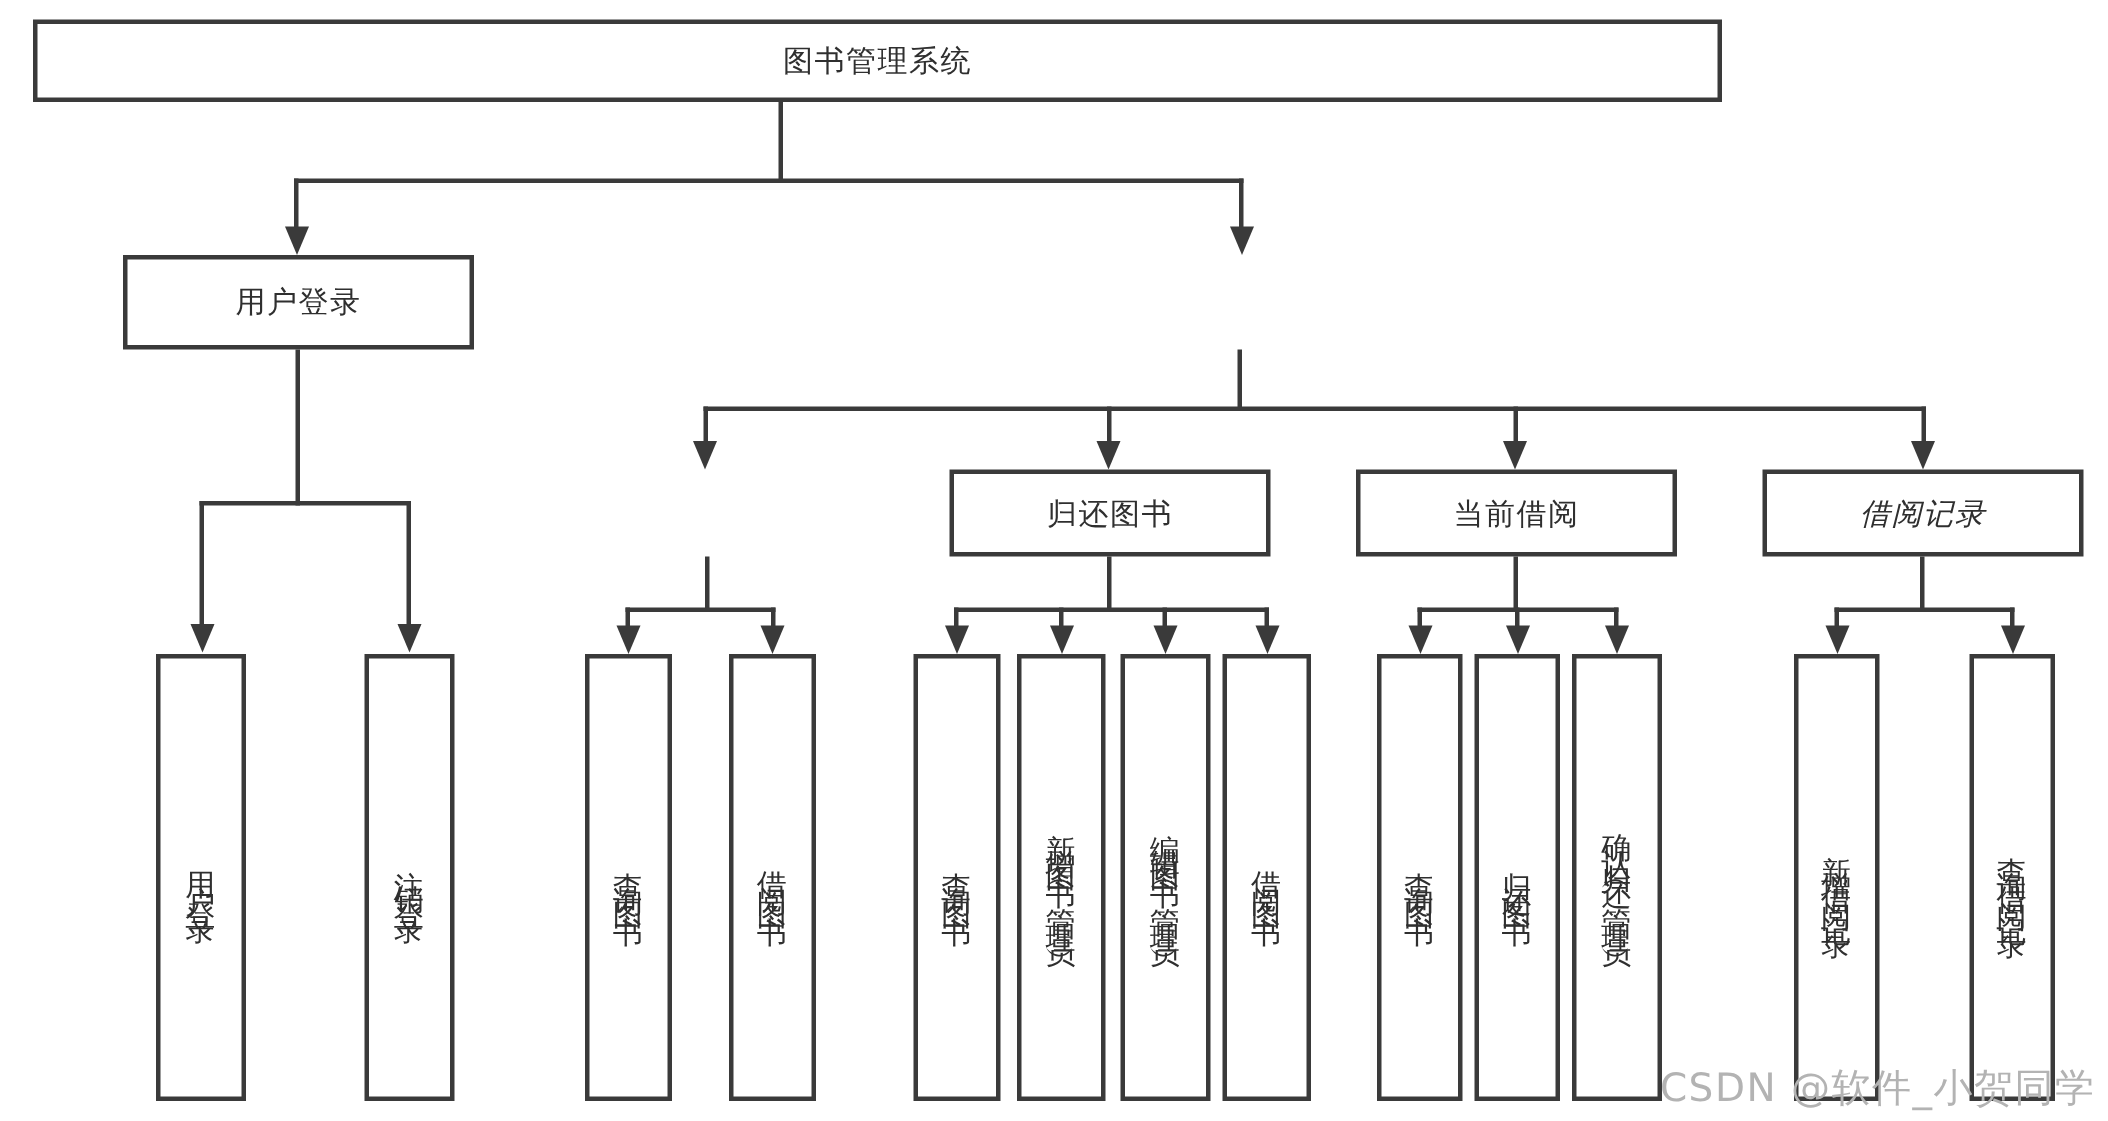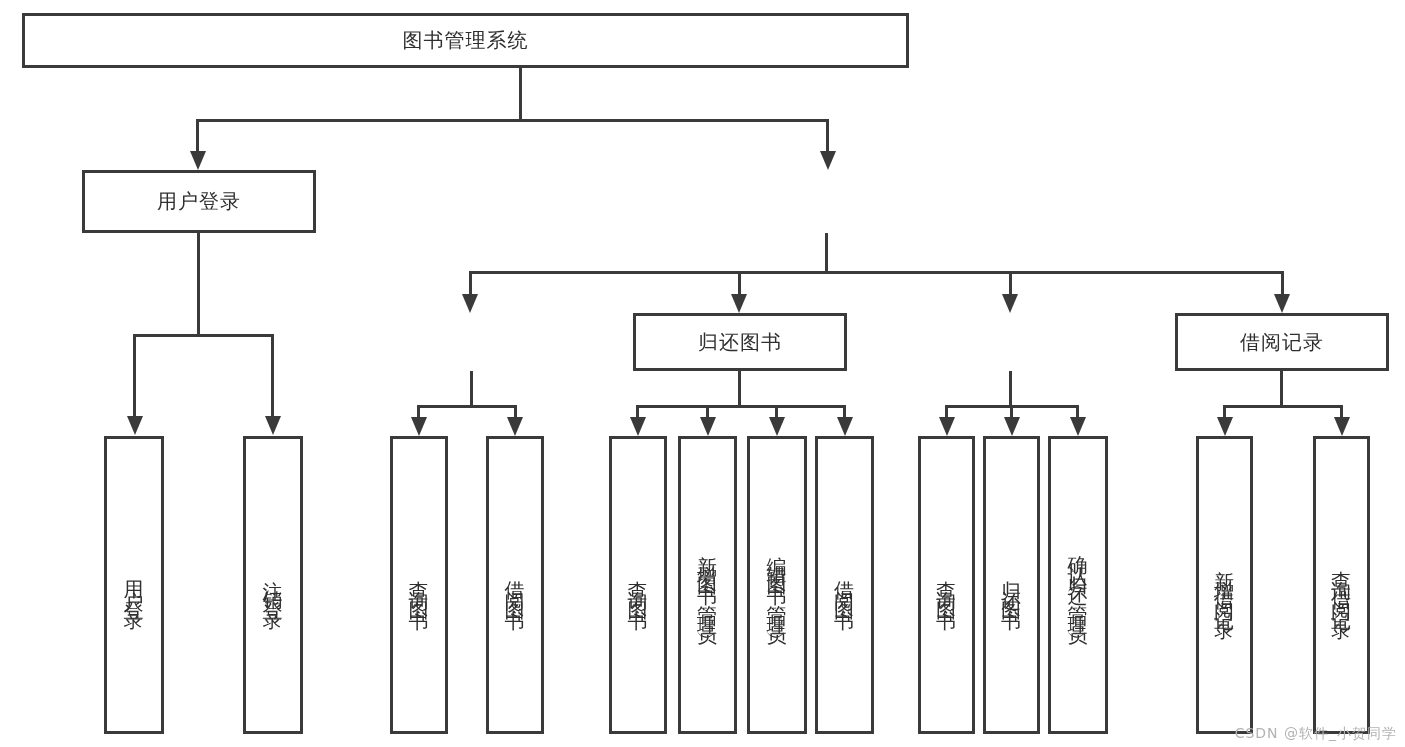--- a/index.html
+++ b/index.html
@@ -49,32 +49,32 @@
     width:0;
     height:0;
     border-left:8px solid transparent;
     border-right:8px solid transparent;
     border-top:19px solid var(--line);
   }
   .watermark{
     position:absolute;
     right:8px;
     bottom:4px;
-    font-size:14px;
+    font-size:26px;
     color:var(--watermark);
     letter-spacing:1px;
     white-space:nowrap;
   }
 </style>
 </head>
 <body>
 
 <div class="canvas">
 
-  <div class="box" style="left:22px;top:13px;width:887px;height:55px;">
+  <div class="box" style="left:22px;top:13px;width:1126px;height:55px;">
     <span>图书管理系统</span>
   </div>
 
   <div class="vline" style="left:519px;top:68px;width:3px;height:54px;"></div>
   <div class="hline" style="left:196px;top:119px;width:633px;height:3px;"></div>
   <div class="vline" style="left:196px;top:119px;width:3px;height:33px;"></div>
   <div class="vline" style="left:826px;top:119px;width:3px;height:33px;"></div>
   <div class="arrow" style="left:190px;top:151px;"></div>
   <div class="arrow" style="left:820px;top:151px;"></div>
 
@@ -96,21 +96,24 @@
   <div class="vline" style="left:1009px;top:271px;width:3px;height:25px;"></div>
   <div class="vline" style="left:1281px;top:271px;width:3px;height:25px;"></div>
   <div class="arrow" style="left:462px;top:294px;"></div>
   <div class="arrow" style="left:731px;top:294px;"></div>
   <div class="arrow" style="left:1002px;top:294px;"></div>
   <div class="arrow" style="left:1274px;top:294px;"></div>
 
   <div class="box" style="left:633px;top:313px;width:214px;height:58px;">
     <span>归还图书</span>
   </div>
-  <div class="box" style="left:1175px;top:313px;width:214px;height:58px;">
+  <div class="box" style="left:904px;top:313px;width:214px;height:58px;">
+    <span>当前借阅</span>
+  </div>
+  <div class="box" style="left:1175px;top:313px;width:214px;height:58px;font-style:italic;">
     <span>借阅记录</span>
   </div>
 
   <div class="vline" style="left:470px;top:371px;width:3px;height:37px;"></div>
   <div class="hline" style="left:417px;top:405px;width:100px;height:3px;"></div>
   <div class="vline" style="left:417px;top:405px;width:3px;height:13px;"></div>
   <div class="vline" style="left:514px;top:405px;width:3px;height:13px;"></div>
   <div class="arrow" style="left:411px;top:417px;"></div>
   <div class="arrow" style="left:507px;top:417px;"></div>
 

